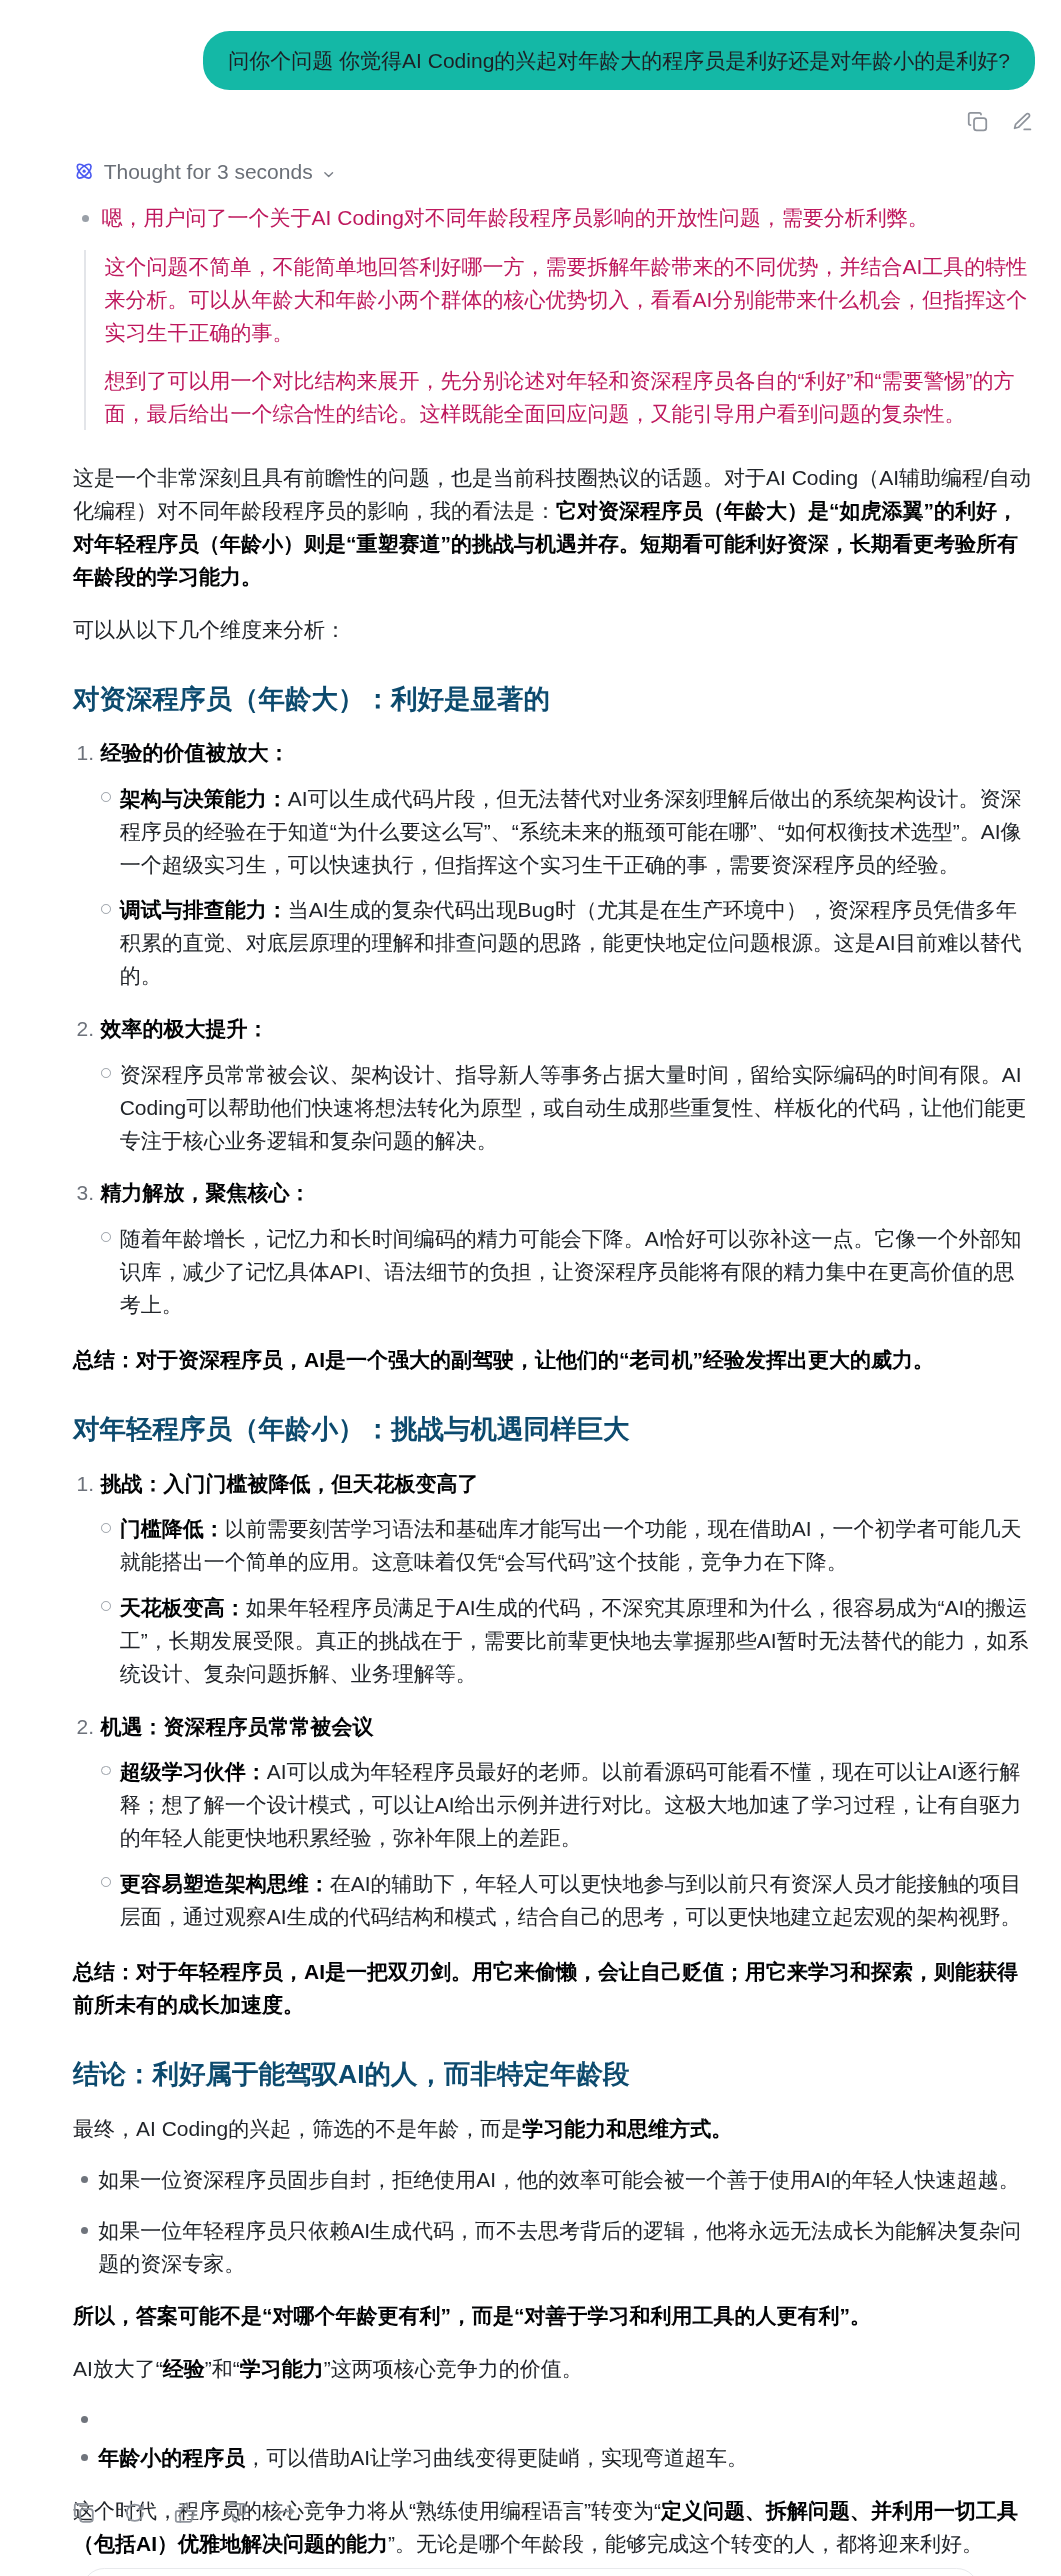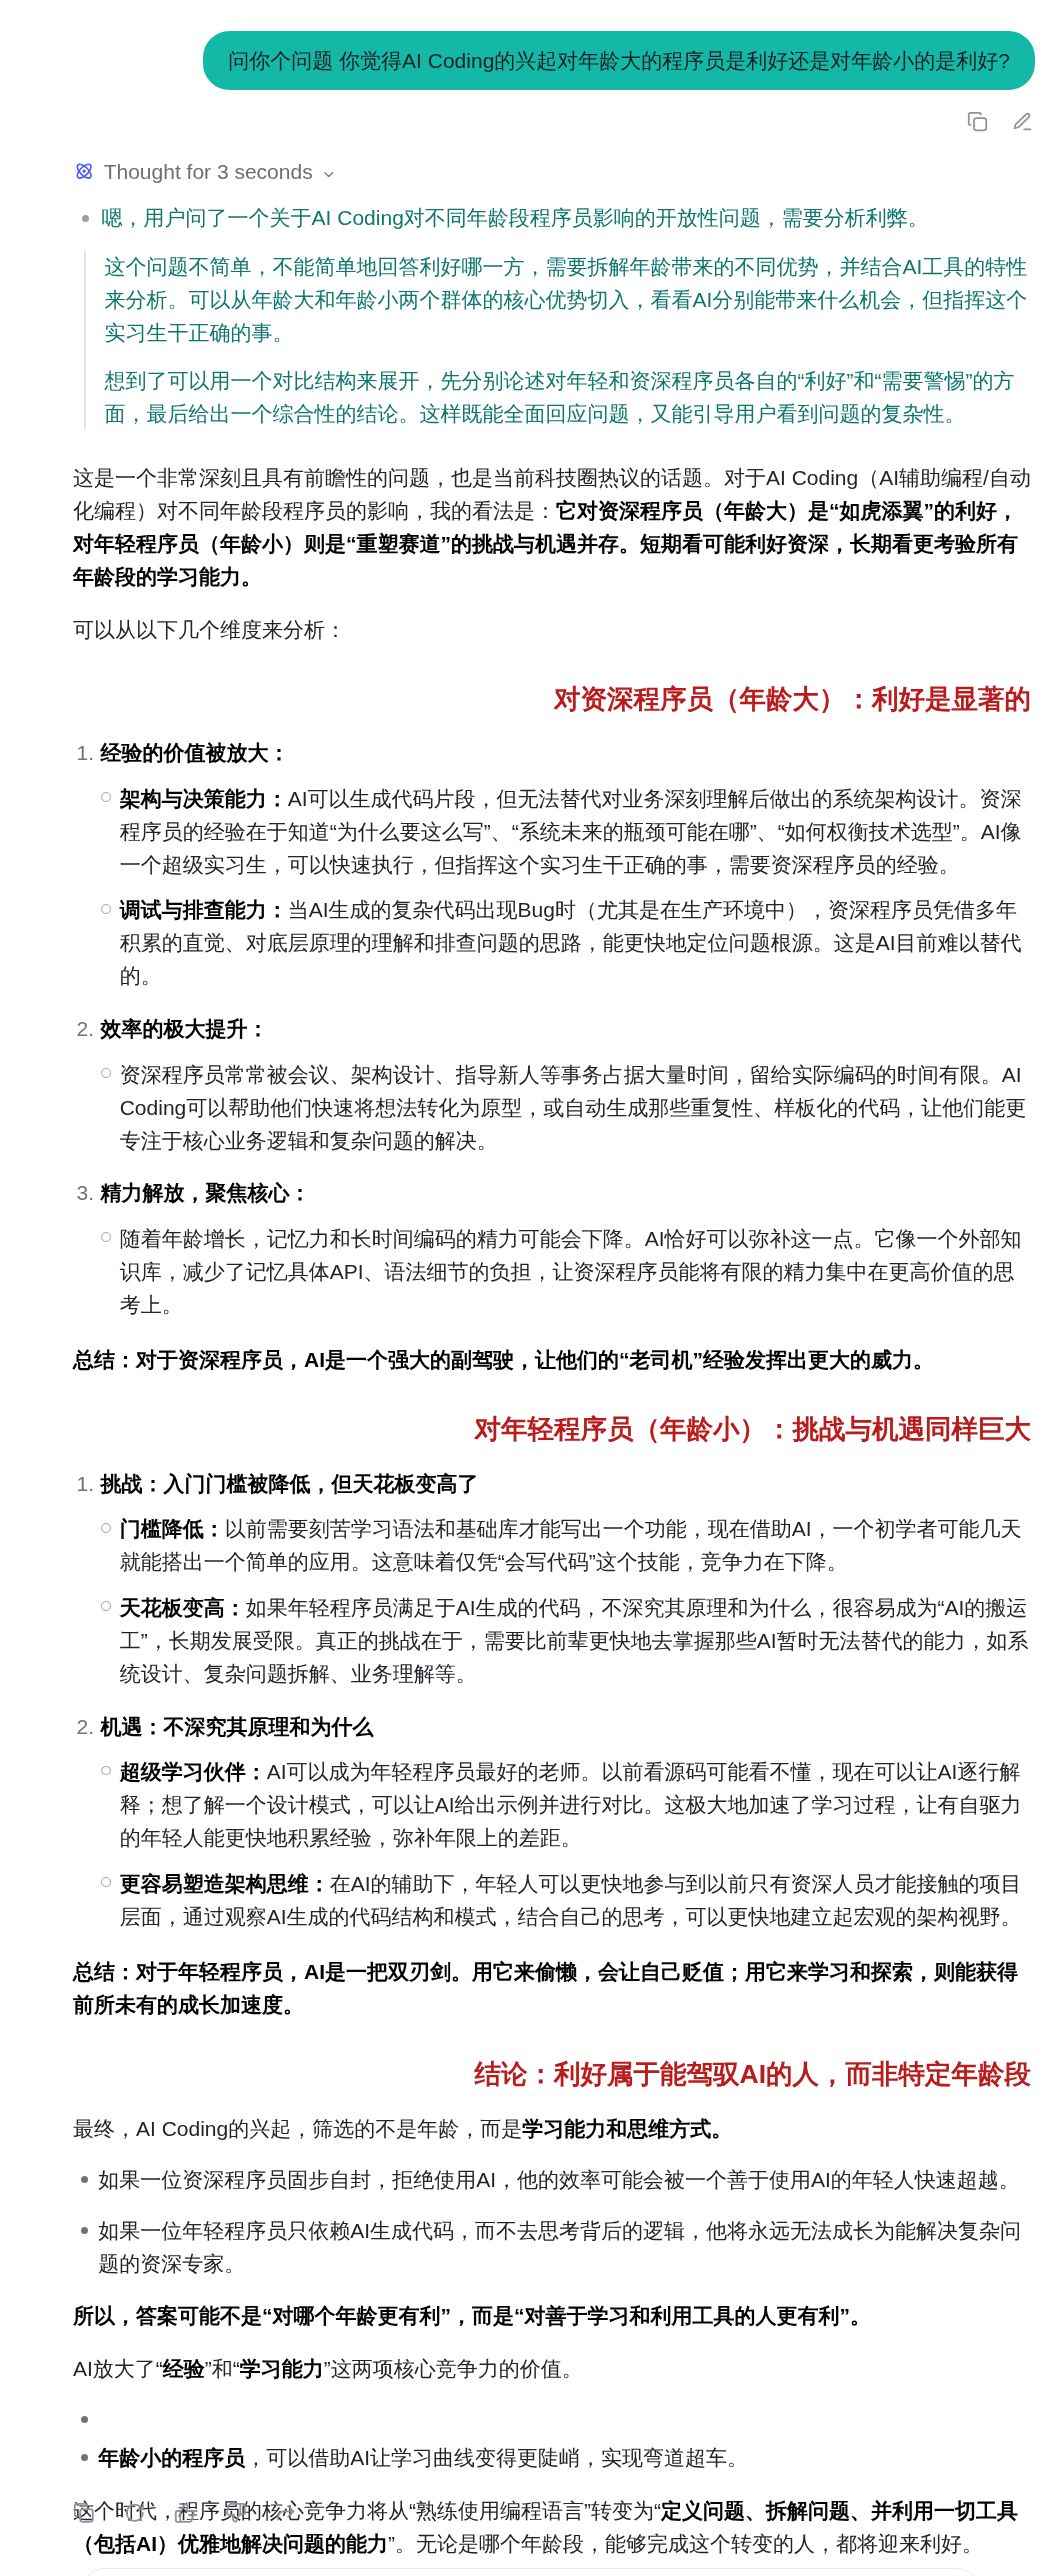--- a/index.html
+++ b/index.html
@@ -15,31 +15,31 @@
   .user-actions{display:flex;justify-content:flex-end;gap:24px;padding:21px 28px 0 0;}
   .icon-btn svg{display:block;}
 
   
   .main{padding-left:73px;padding-right:30px;}
   .thought-row{display:flex;align-items:flex-end;gap:8.4px;margin-top:28px;cursor:pointer;}
   .thought-label{font-size:21px;color:#6a6f77;}
   .think-body{margin-top:17px;}
   .think-bullet{display:flex;margin-top:0;}
   .tdot{flex:0 0 auto;width:7px;height:7px;border-radius:50%;background:#9aa0a8;margin:13.3px 12.6px 0 9px;}
-  .gray-text{font-size:21px;line-height:33px;color:#0f766e;}
+  .gray-text{font-size:21px;line-height:33px;color:#be185d;}
   .quote{border-left:2.8px solid #e3e5e9;margin-left:10.5px;padding-left:19px;margin-top:15.4px;}
   .quote p + p{margin-top:15.4px;}
 
   
   .answer{margin-top:31px;font-size:21px;line-height:33px;color:#212429;}
   .answer strong{font-weight:700;color:#020305;}
   .para{margin-top:19.6px;}
   .para.first{margin-top:0;}
   .summary{margin-top:22.3px;}
-  h2{font-size:26.5px;line-height:35px;font-weight:700;color:#b91c1c;margin:36px 0 0;text-align:right;}
+  h2{font-size:26.5px;line-height:35px;font-weight:700;color:#0c4a6e;margin:36px 0 0;}
   .oli-title{display:flex;margin-top:19.6px;}
   .num{flex:0 0 24px;padding-left:3.5px;color:#6d727b;}
   .sub{display:flex;margin-top:12.6px;margin-left:28px;}
   .ring{flex:0 0 auto;width:7.7px;height:7.7px;border:1.7px solid #9aa0a8;border-radius:50%;
         margin:10.5px 9px 0 0;background:#fff;}
   .sub p{flex:1;}
   .bull{display:flex;margin-top:18px;}
   .bdot{flex:0 0 auto;width:7px;height:7px;border-radius:50%;background:#6f747c;margin:13.3px 9.8px 0 8.4px;}
 
   
@@ -157,21 +157,21 @@
         <span class="ring"></span>
         <p><strong>门槛降低：</strong><span>以前需要刻苦学习语法和基础库才能写出一个功能，现在借助AI，一个初学者可能几天就能搭出一个简单的应用。这意味着仅凭“会写代码”这个技能，竞争力在下降。</span></p>
       </div>
       <div class="sub">
         <span class="ring"></span>
         <p><strong>天花板变高：</strong><span>如果年轻程序员满足于AI生成的代码，不深究其原理和为什么，很容易成为“AI的搬运工”，长期发展受限。真正的挑战在于，需要比前辈更快地去掌握那些AI暂时无法替代的能力，如系统设计、复杂问题拆解、业务理解等。</span></p>
       </div>
 
       <div class="oli-title">
         <span class="num">2.</span>
-        <strong>机遇：不深究其原理和为什么</strong>
+        <strong>机遇：资深程序员常常被会议</strong>
       </div>
       <div class="sub">
         <span class="ring"></span>
         <p><strong>超级学习伙伴：</strong><span>AI可以成为年轻程序员最好的老师。以前看源码可能看不懂，现在可以让AI逐行解释；想了解一个设计模式，可以让AI给出示例并进行对比。这极大地加速了学习过程，让有自驱力的年轻人能更快地积累经验，弥补年限上的差距。</span></p>
       </div>
       <div class="sub">
         <span class="ring"></span>
         <p><strong>更容易塑造架构思维：</strong><span>在AI的辅助下，年轻人可以更快地参与到以前只有资深人员才能接触的项目层面，通过观察AI生成的代码结构和模式，结合自己的思考，可以更快地建立起宏观的架构视野。</span></p>
       </div>
 

